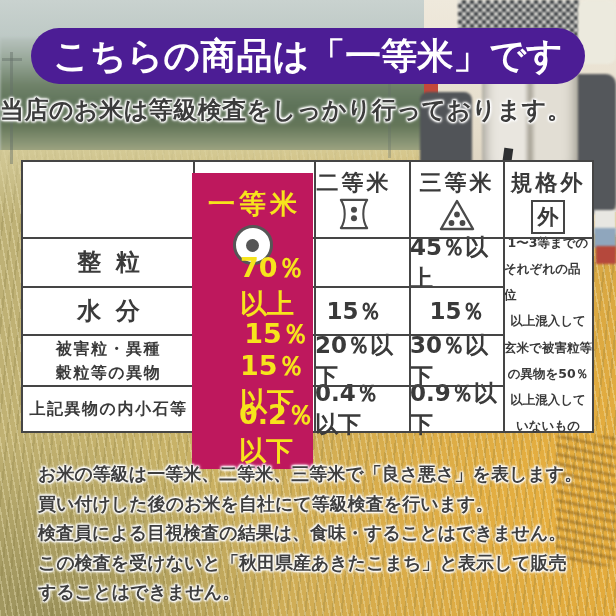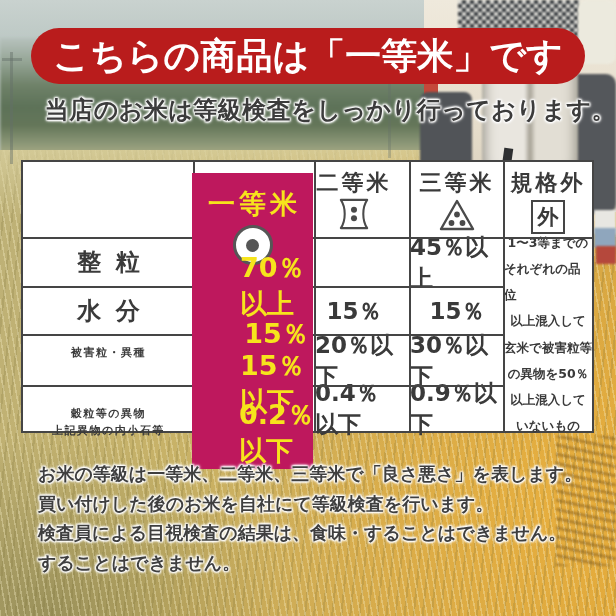--- a/index.html
+++ b/index.html
@@ -36,44 +36,44 @@
   .hv-machL{position:absolute;left:420px;top:92px;width:52px;height:118px;background:#515458;border-radius:8px;filter:blur(1px);}
   .hv-machR{position:absolute;left:568px;top:74px;width:48px;height:140px;background:#54575b;border-radius:10px;filter:blur(1px);}
   .hv-lever{position:absolute;left:500px;top:148px;width:9px;height:62px;background:#2e2f31;transform:rotate(8deg);filter:blur(.5px);}
   .hv-seat{position:absolute;left:466px;top:168px;width:96px;height:46px;background:#3c3e40;border-radius:12px 12px 4px 4px;filter:blur(1px);}
   .hm-white{position:absolute;left:594px;top:210px;width:22px;height:24px;background:#e8e7e2;filter:blur(1px);}
   .hm-blue{position:absolute;left:594px;top:228px;width:22px;height:20px;background:#8fa6bd;filter:blur(1px);}
   .hm-red{position:absolute;left:596px;top:246px;width:20px;height:18px;background:#b5483c;filter:blur(1px);}
   .pole{position:absolute;background:rgba(100,110,105,.45);filter:blur(.5px);}
   
   .banner{position:absolute;left:31px;top:28px;width:554px;height:56px;border-radius:28px;
-    background:#b91c1c;z-index:8;display:flex;align-items:center;justify-content:center;}
+    background:#4c1d95;z-index:8;display:flex;align-items:center;justify-content:center;}
   .banner span{color:#fff;font-size:36px;font-weight:bold;letter-spacing:0;white-space:nowrap;}
-  .subtitle{position:absolute;left:0;top:94px;width:616px;text-align:right;z-index:8;
+  .subtitle{position:absolute;left:0;top:94px;width:616px;text-align:left;z-index:8;
     font-size:24px;font-weight:bold;color:#3c3c3c;letter-spacing:.5px;white-space:nowrap;
     text-shadow:0 0 2px #fff,0 0 4px #fff,1px 1px 2px #fff,-1px -1px 2px #fff,1px -1px 2px #fff,-1px 1px 2px #fff;}
   
   .gtable{position:absolute;left:21px;top:160px;width:573px;height:273px;z-index:3;
     background:#fff;border:2px solid #454545;}
   .vline,.hline{position:absolute;background:#454545;z-index:1;}
   .vline{width:2px;top:0;height:100%;}
   .hline{height:2px;left:0;}
   .cell{position:absolute;display:flex;align-items:center;justify-content:center;color:#3a3a3a;font-weight:bold;}
   .cell.col2{left:292px;width:78px;}
   .cell.col3{left:387px;width:94px;}
   .cell.hdr{top:0;height:76px;flex-direction:column;justify-content:flex-start;padding-top:9px;}
   .hdr .hlabel{font-size:22px;letter-spacing:3px;line-height:1.1;}
   .hdr .hicon{margin-top:3px;display:flex;align-items:center;justify-content:center;}
   .cell.r0{top:76px;height:49px;}
   .cell.r1{top:125px;height:48px;}
   .cell.r2{top:173px;height:51px;}
   .cell.r3{top:224px;height:45px;}
   .cell.lab{left:0;width:171px;flex-direction:column;line-height:1.35;}
   .lab-big{font-size:24px;letter-spacing:.6em;text-indent:.6em;}
-  .lab-sm{font-size:11px;letter-spacing:1.5px;line-height:1.45;margin-top:45px;}
+  .lab-sm{font-size:16px;letter-spacing:1.5px;line-height:1.45;}
   .val{font-size:23px;letter-spacing:0;}
   .cell.hdr4{left:481px;width:88px;}
   .notecell{position:absolute;left:481px;top:76px;width:88px;height:193px;
     display:flex;flex-direction:column;align-items:center;justify-content:center;
     font-size:12.5px;font-weight:bold;color:#3a3a3a;line-height:2.1;}
   .soto-box{width:34px;height:34px;border:2px solid #454545;display:flex;align-items:center;justify-content:center;
     font-size:21px;font-weight:bold;color:#3a3a3a;margin-top:2px;}
   
   .greencol{position:absolute;left:192px;top:149px;width:121px;height:296px;background:#be185d;z-index:5;margin-top:24px;}
   .greencol .glabel{position:absolute;left:0;top:13px;width:100%;text-align:center;
@@ -203,16 +203,17 @@
     <div class="gval r0">70％以上</div>
     <div class="gval r1">15％</div>
     <div class="gval r2">15％以下</div>
     <div class="gval r3">0.2％以下</div>
   </div>
 
   <div class="footer">
     <div>お米の等級は一等米、二等米、三等米で「良さ悪さ」を表します。</div>
     <div>買い付けした後のお米を自社にて等級検査を行います。</div>
     <div>検査員による目視検査の結果は、食味・することはできません。</div>
+    <div>この検査を受けないと「秋田県産あきたこまち」と表示して販売</div>
     <div>することはできません。</div>
   </div>
 
 </div>
 
 </body></html>

